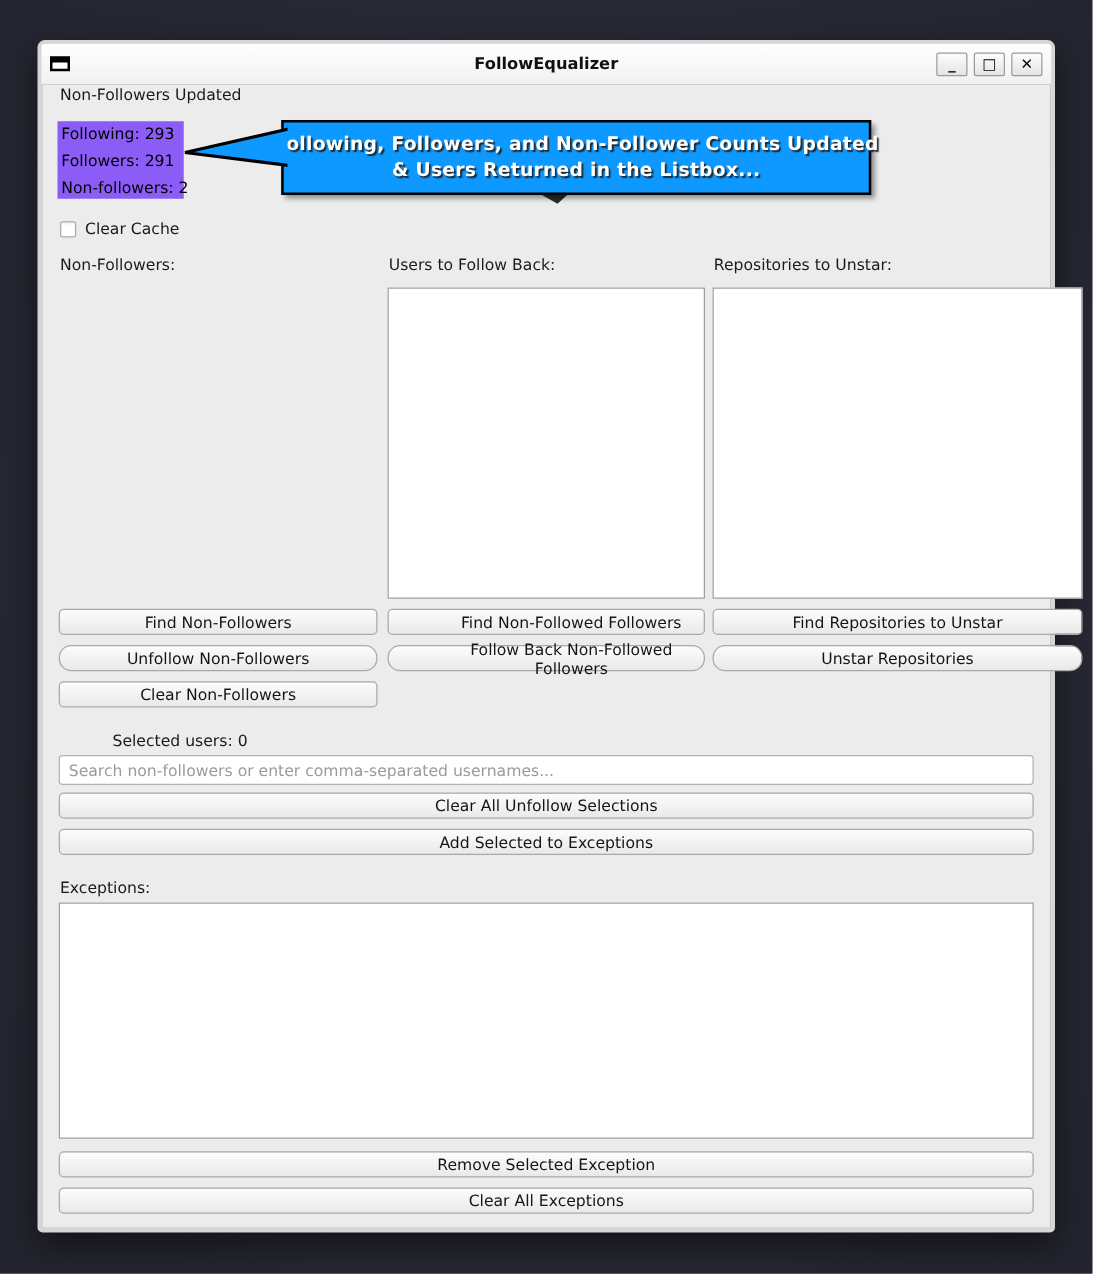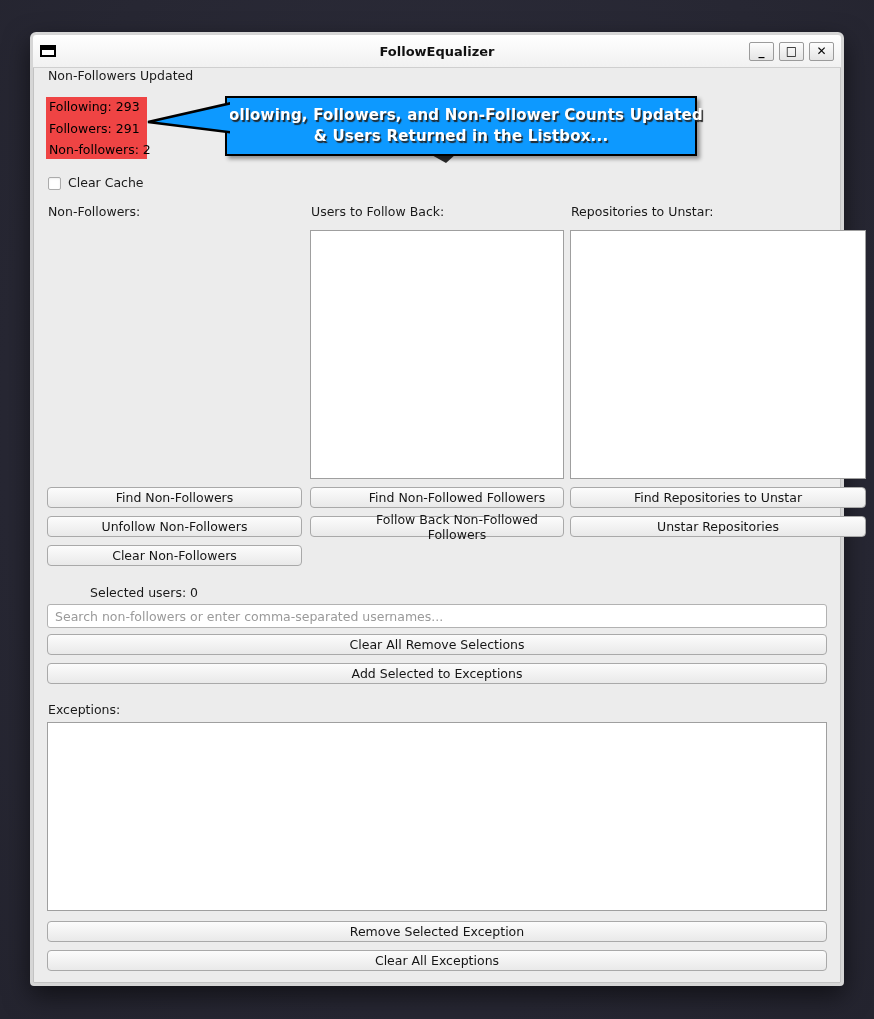--- a/index.html
+++ b/index.html
@@ -57,21 +57,21 @@
     font-family:"DejaVu Sans",sans-serif;font-size:12.5px;color:#151515;
     display:flex;align-items:center;justify-content:center;padding:0;cursor:default;}
   .search{position:absolute;left:14px;top:569px;width:780px;height:24px;box-sizing:border-box;
     background:#fff;border:1px solid #b2b2b2;border-radius:3px;padding:0 7px;
     font-family:"DejaVu Sans",sans-serif;font-size:12.5px;color:#222;}
   .search::placeholder{color:#9a9a9a;opacity:1;}
   .exc-listbox{position:absolute;left:14px;top:687px;width:780px;height:189px;background:#fff;
     border:1px solid #9f9f9f;box-sizing:border-box;}
   
   .c1{left:14px;width:255px;} .c2{left:277px;width:254px;padding-left:40px;} .c3{left:537px;width:296px;}
-  .row1{top:452px;} .row2{top:481px;} .row3{top:510px;}
+  .row1{top:452px;} .row2{top:481px;border-radius:10px;} .row3{top:510px;}
   .wide{left:14px;width:780px;}
 </style>
 </head>
 <body>
 
 <div class="window">
 
   <div class="titlebar">
     <span class="win-icon"></span>
     <span class="title">FollowEqualizer</span>
@@ -83,21 +83,21 @@
           <span>□</span>
         </button>
       <button class="winbtn">
           <span>✕</span>
         </button>
     </span>
   </div>
 
   <div class="label" style="left:15px;top:33px;">Non-Followers Updated</div>
 
-  <div class="hl-box" style="background:#ef4444;">
+  <div class="hl-box" style="background:#8b5cf6;">
     <div class="hl-line">Following: 293</div>
     <div class="hl-line">Followers: 291</div>
     <div class="hl-line">Non-followers: 2</div>
   </div>
 
   <svg class="tail-svg" width="84" height="46" viewBox="0 0 84 46">
     <polygon points="2,25 90,5 90,36" fill="#0d99ff" stroke="#000" stroke-width="2.5"></polygon>
   </svg>
   <svg class="tail2-svg" width="30" height="11" viewBox="0 0 30 11">
     <polygon points="2,0 28,0 18,9" fill="#2b2b2b"></polygon>
@@ -125,21 +125,21 @@
   <button class="btn c2 row1">Find Non-Followed Followers</button>
   <button class="btn c2 row2">Follow Back Non-Followed Followers</button>
 
   <button class="btn c3 row1">Find Repositories to Unstar</button>
   <button class="btn c3 row2">Unstar Repositories</button>
 
   <div class="label" style="left:15px;top:550px;margin-left:42px;">Selected users: 0</div>
 
   <input class="search" type="text" placeholder="Search non-followers or enter comma-separated usernames..." style="">
 
-  <button class="btn wide" style="top:599px;">Clear All Remove Selections</button>
+  <button class="btn wide" style="top:599px;">Clear All Unfollow Selections</button>
   <button class="btn wide" style="top:628px;">Add Selected to Exceptions</button>
 
   <div class="label" style="left:15px;top:667px;">Exceptions:</div>
   <div class="exc-listbox"></div>
 
   <button class="btn wide" style="top:886px;">Remove Selected Exception</button>
   <button class="btn wide" style="top:915px;">Clear All Exceptions</button>
 
 </div>
 

